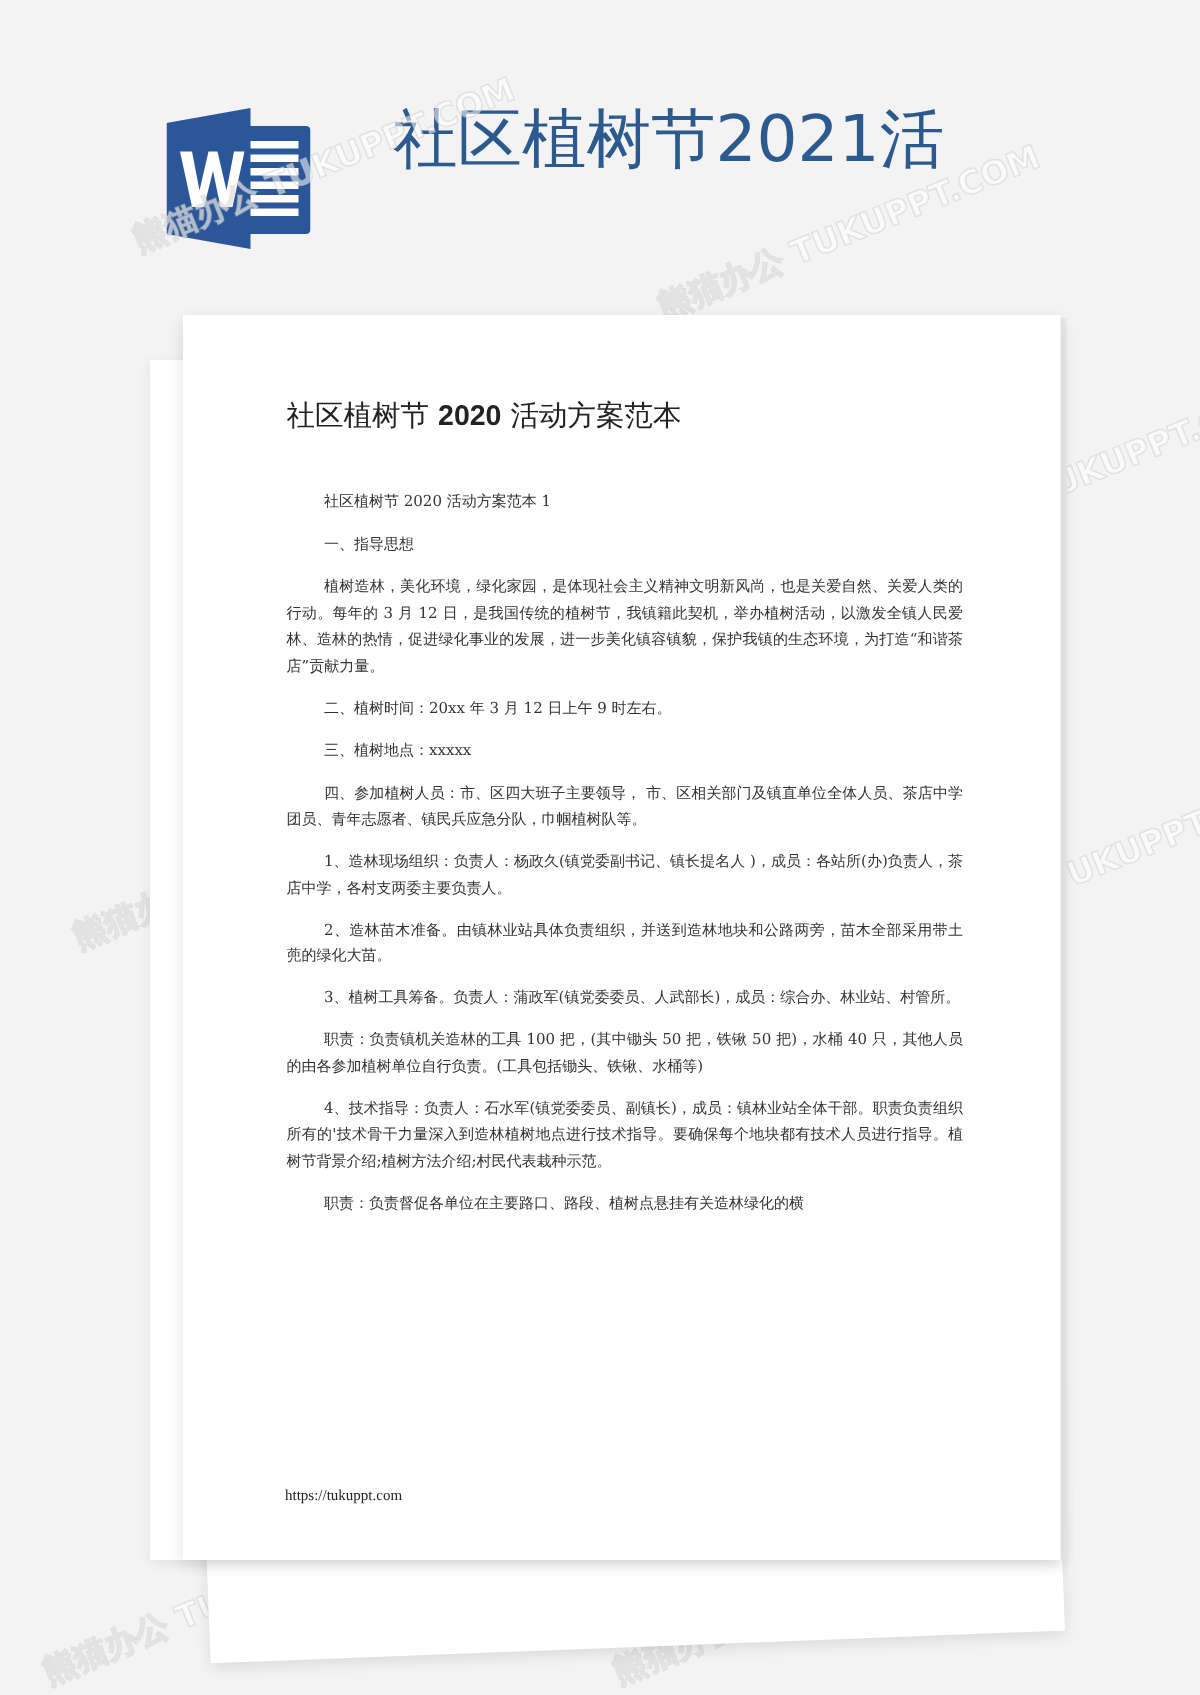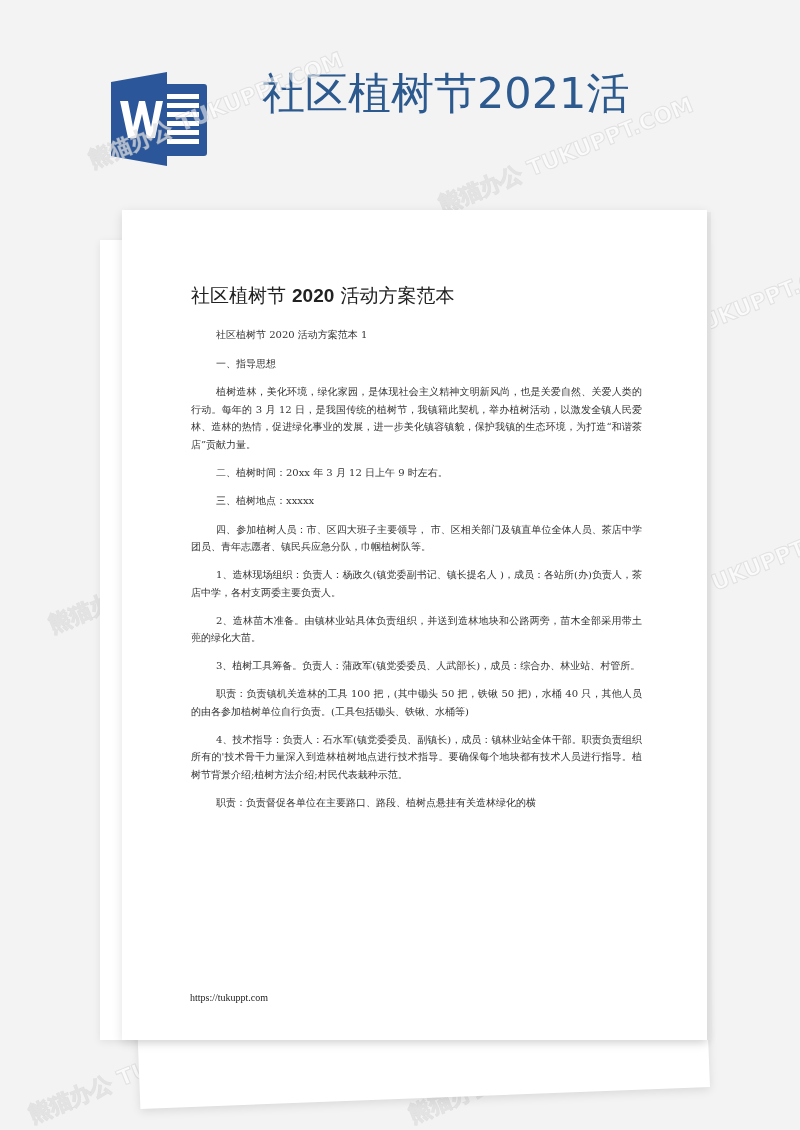--- a/index.html
+++ b/index.html
@@ -26,21 +26,21 @@
   }
   .page {
     position:absolute; left:122px; top:210px; width:585px; height:830px;
     background:#fff; box-shadow:0 3px 10px rgba(0,0,0,0.12);
   }
   .page-edge {
     position:absolute; left:707px; top:212px; width:4px; height:828px;
     background:#eaeaea;
   }
   .doc-title {
-    position:absolute; left:191px; top:282px;
+    position:absolute; left:191px; top:264px;
     font-size:19px; color:#222; line-height:26px; font-weight:normal;
   }
   .doc-title b { font-family:"Liberation Sans","DejaVu Sans",sans-serif; font-weight:bold; }
   .body-text {
     position:absolute; left:191px; top:326px; width:451px;
     font-size:10px; line-height:17.5px; color:#333;
   }
   .body-text p { margin:0 0 10.5px 0; text-indent:25px; text-align:justify; }
   .body-text p.sec { margin-bottom:11px; }
   .footer-url {

